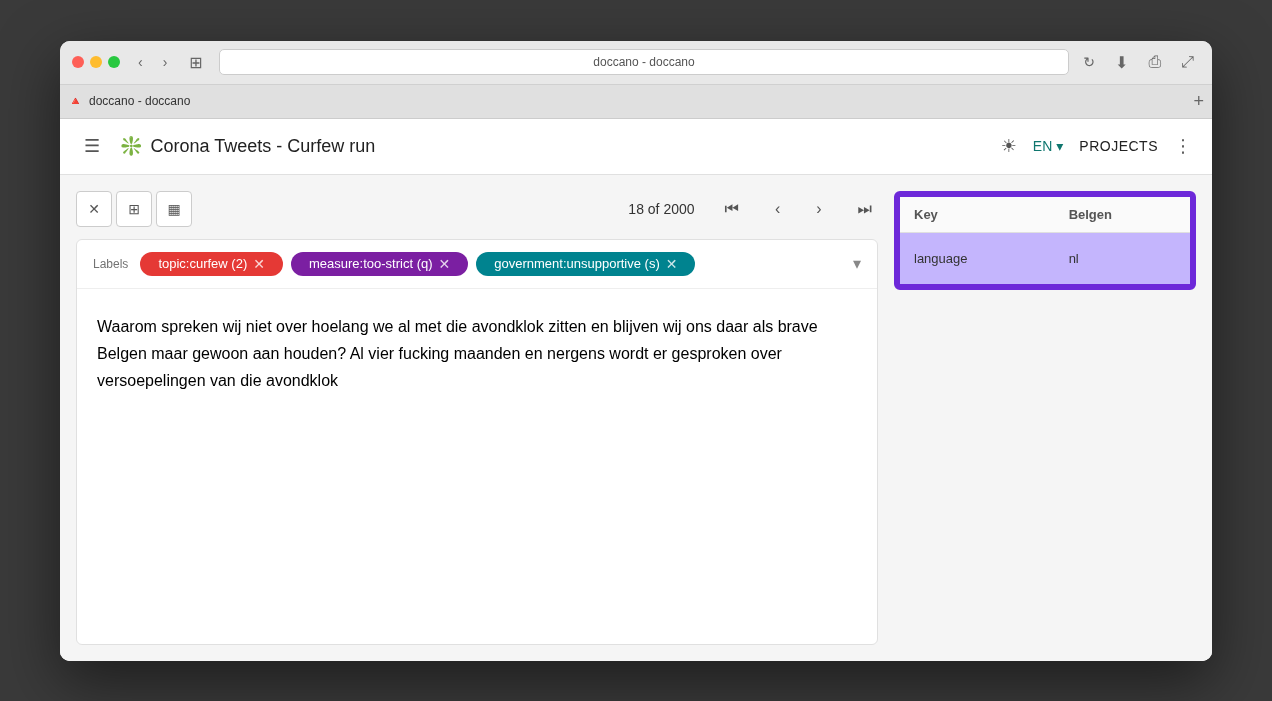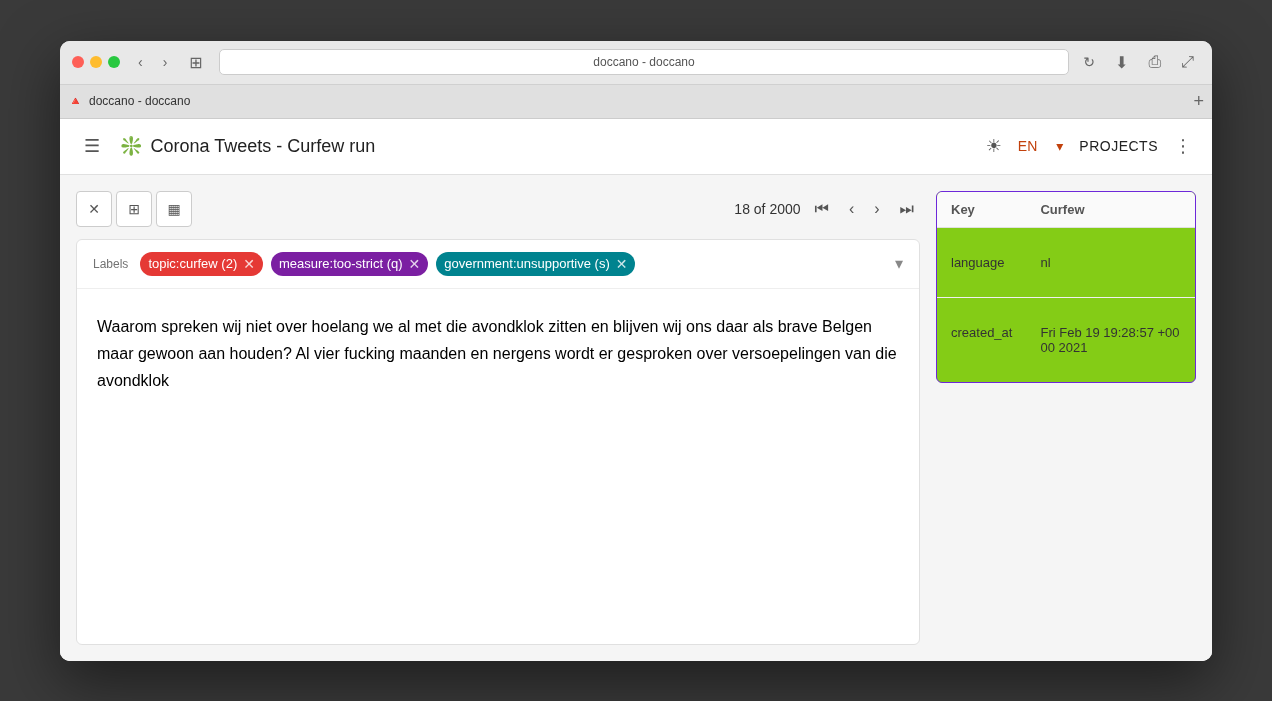--- a/index.html
+++ b/index.html
@@ -171,24 +171,24 @@
     .sun-icon {
       font-size: 18px;
       color: #555;
       cursor: pointer;
     }
     .lang-btn {
       background: none;
       border: none;
       cursor: pointer;
       font-size: 14px;
-      color: #c2410c;
+      color: #0f766e;
       display: flex;
       align-items: flex-start;
-      gap: 19px;
+      gap: 4px;
     }
     .projects-btn {
       background: none;
       border: none;
       cursor: pointer;
       font-size: 14px;
       font-weight: 400;
       color: #222;
       letter-spacing: 0.5px;
     }
@@ -235,21 +235,21 @@
       cursor: pointer;
       display: flex;
       align-items: center;
       justify-content: center;
       font-size: 14px;
       color: #555;
     }
     .toolbar-right {
       display: flex;
       align-items: center;
-      gap: 8px;
+      gap: 24px;
     }
     .pagination-info {
       font-size: 14px;
       color: #333;
     }
     .pag-btn {
       background: none;
       border: none;
       cursor: pointer;
       color: #555;
@@ -282,21 +282,21 @@
     .labels-chips {
       display: flex;
       gap: 8px;
       flex: 1;
       flex-wrap: wrap;
     }
     .chip {
       display: flex;
       align-items: center;
       gap: 6px;
-      padding: 4px 8px;
+      padding: 4px 18px;
       border-radius: 16px;
       font-size: 13px;
       font-weight: 500;
       color: #fff;
     }
     .chip-red { background: #e53935; }
     .chip-purple { background: #7b1fa2; }
     .chip-teal { background: #00838f; }
     .chip-close {
       cursor: pointer;
@@ -313,44 +313,44 @@
     }
     .document-text {
       padding: 24px 20px;
       font-size: 16px;
       line-height: 1.7;
       color: #000000;
       flex: 1;
     }
     
     .right-panel {
-      width: 260px;
-      background: #84cc16;
-      border: 1px solid #6d28d9;
+      width: 302px;
+      background: #c4b5fd;
+      border: 6px solid #6d28d9;
       border-radius: 6px;
       overflow: hidden;
       display: flex;
       flex-direction: column;
       align-self: flex-start;
     }
     .meta-table {
       width: 100%;
       border-collapse: collapse;
     }
     .meta-table thead tr th {
       padding: 10px 14px;
       text-align: left;
       font-size: 13px;
       font-weight: 600;
       color: #555;
       border-bottom: 1px solid #e0e0e0;
       background: #fafafa;
     }
     .meta-table tbody tr td {
-      padding: 27px 14px;
+      padding: 18px 14px;
       font-size: 13px;
       color: #333;
       border-bottom: 1px solid #f0f0f0;
       vertical-align: top;
     }
     .meta-table tbody tr:last-child td {
       border-bottom: none;
     }
     .meta-key {
       color: #666;
@@ -461,30 +461,26 @@
 
           <div class="document-text">Waarom spreken wij niet over hoelang we al met die avondklok zitten en blijven wij ons daar als brave Belgen maar gewoon aan houden? Al vier fucking maanden en nergens wordt er gesproken over versoepelingen van die avondklok</div>
         </div>
       </div>
 
       <div class="right-panel">
         <table class="meta-table">
           <thead>
             <tr>
               <th>Key</th>
-              <th>Curfew</th>
+              <th>Belgen</th>
             </tr>
           </thead>
           <tbody id="meta-tbody">
               <tr>
                 <td class="meta-key">language</td>
                 <td class="meta-val">nl</td>
               </tr>
-              <tr>
-                <td class="meta-key">created_at</td>
-                <td class="meta-val">Fri Feb 19 19:28:57 +0000 2021</td>
-              </tr>
             </tbody>
         </table>
       </div>
     </div>
   </div>
 </div>
 
 </body></html>

